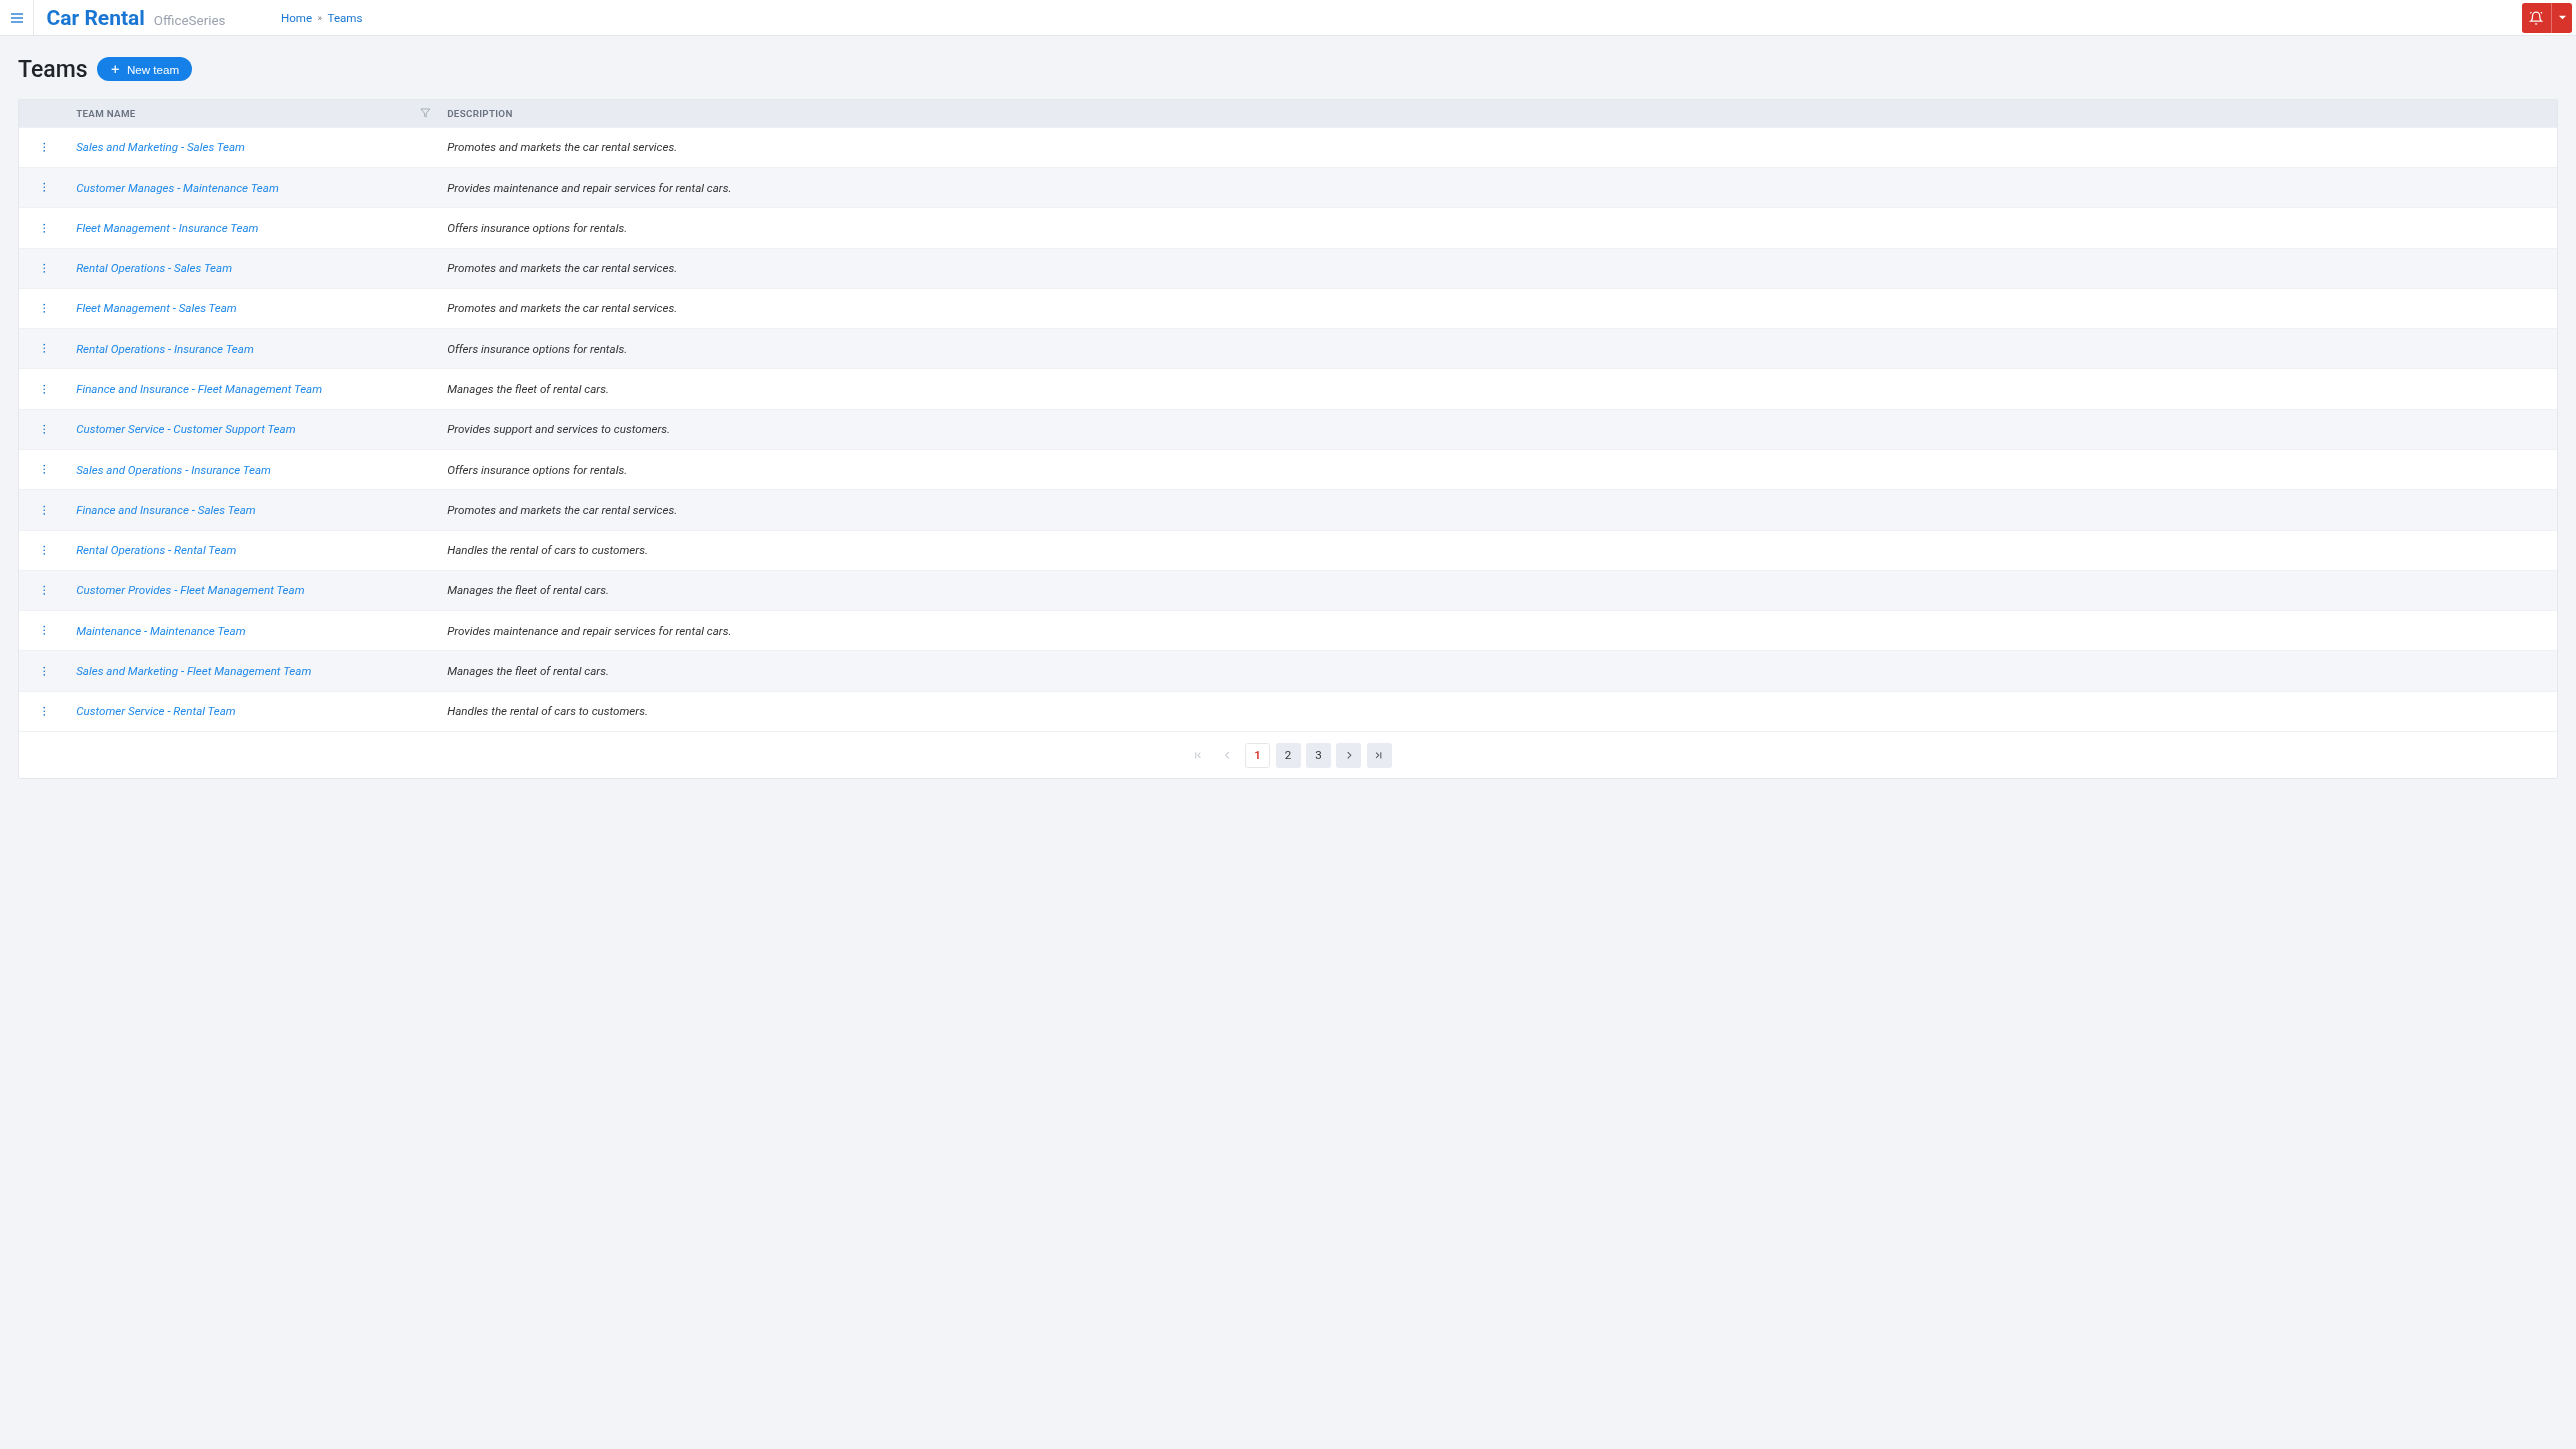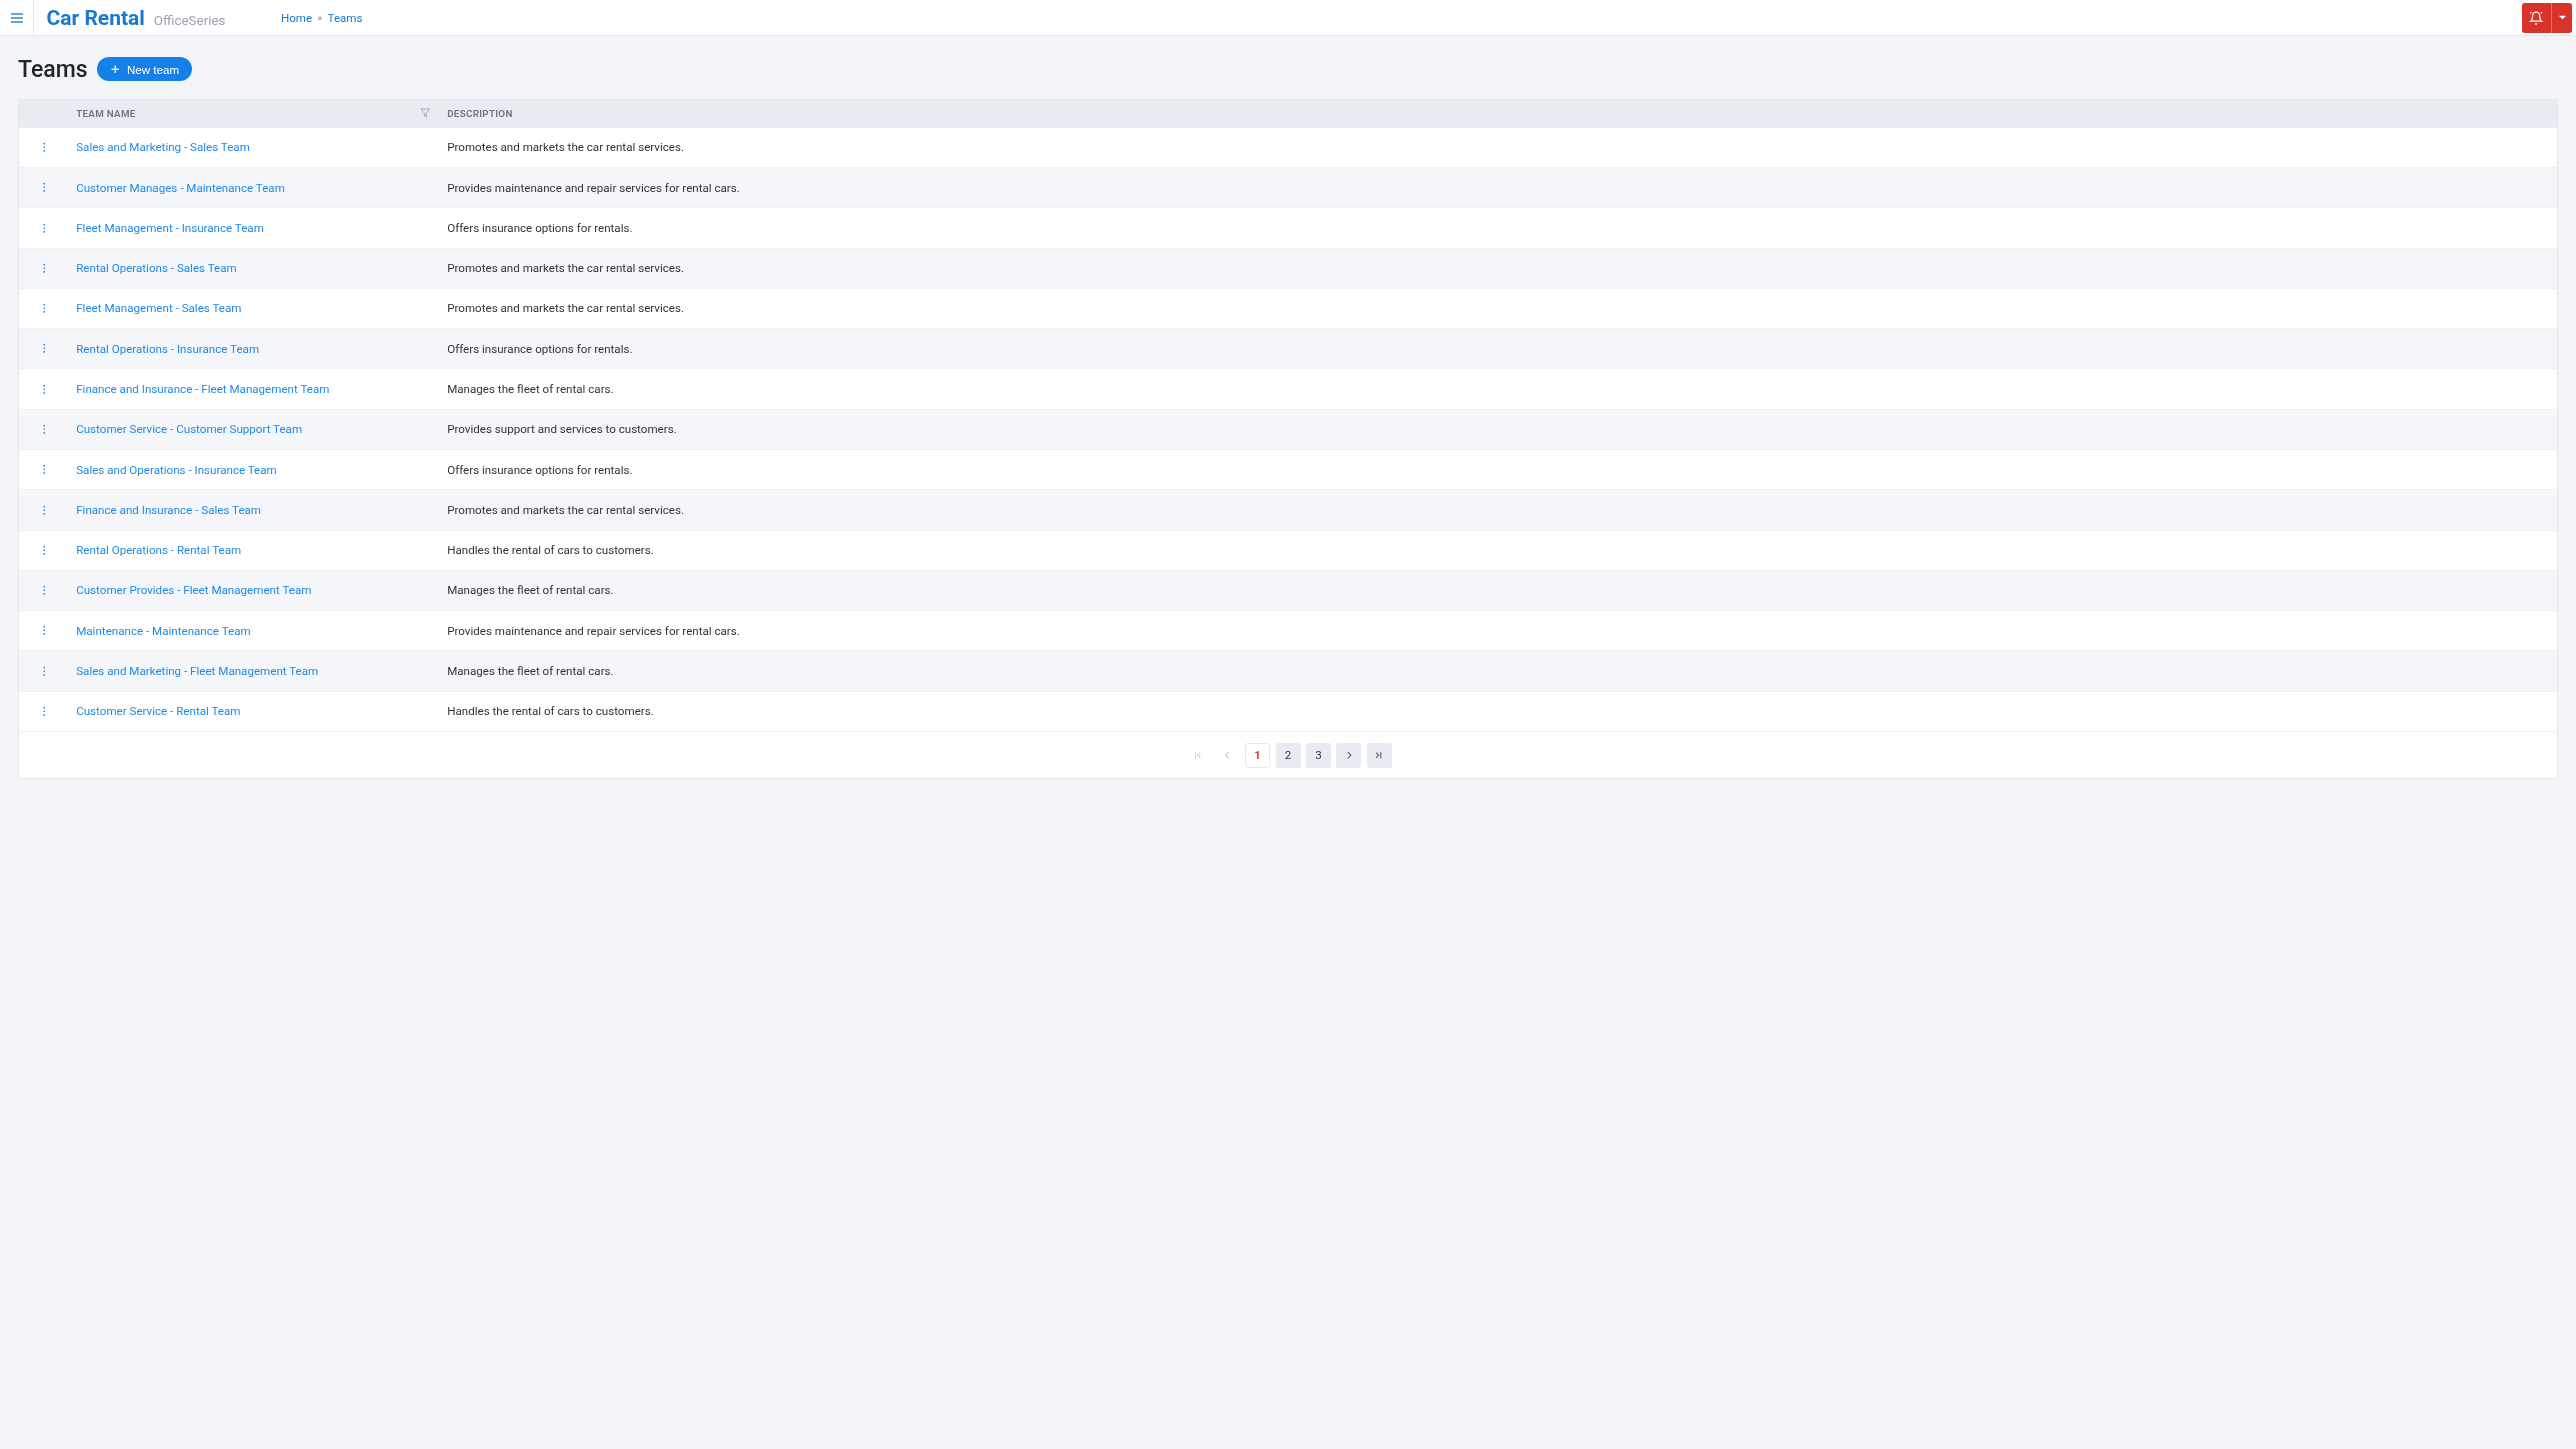--- a/index.html
+++ b/index.html
@@ -137,20 +137,21 @@
   top: 50%;
   transform: translateY(-50%);
   color: #9ca3af;
   cursor: pointer;
 }
 .grid-body .row {
   display: flex;
   border-top: 0.9px solid #eef0f3;
   min-height: 36px;
   align-items: center;
+  font-style: italic;
 }
 .grid-body .row:nth-child(even) { background: #f4f6f9; }
 .row .td { padding: 9.8px 7.2px; font-size: 11.6px; }
 .row .col-action {
   display: flex;
   justify-content: center;
   align-items: center;
 }
 .dots {
   cursor: pointer;

